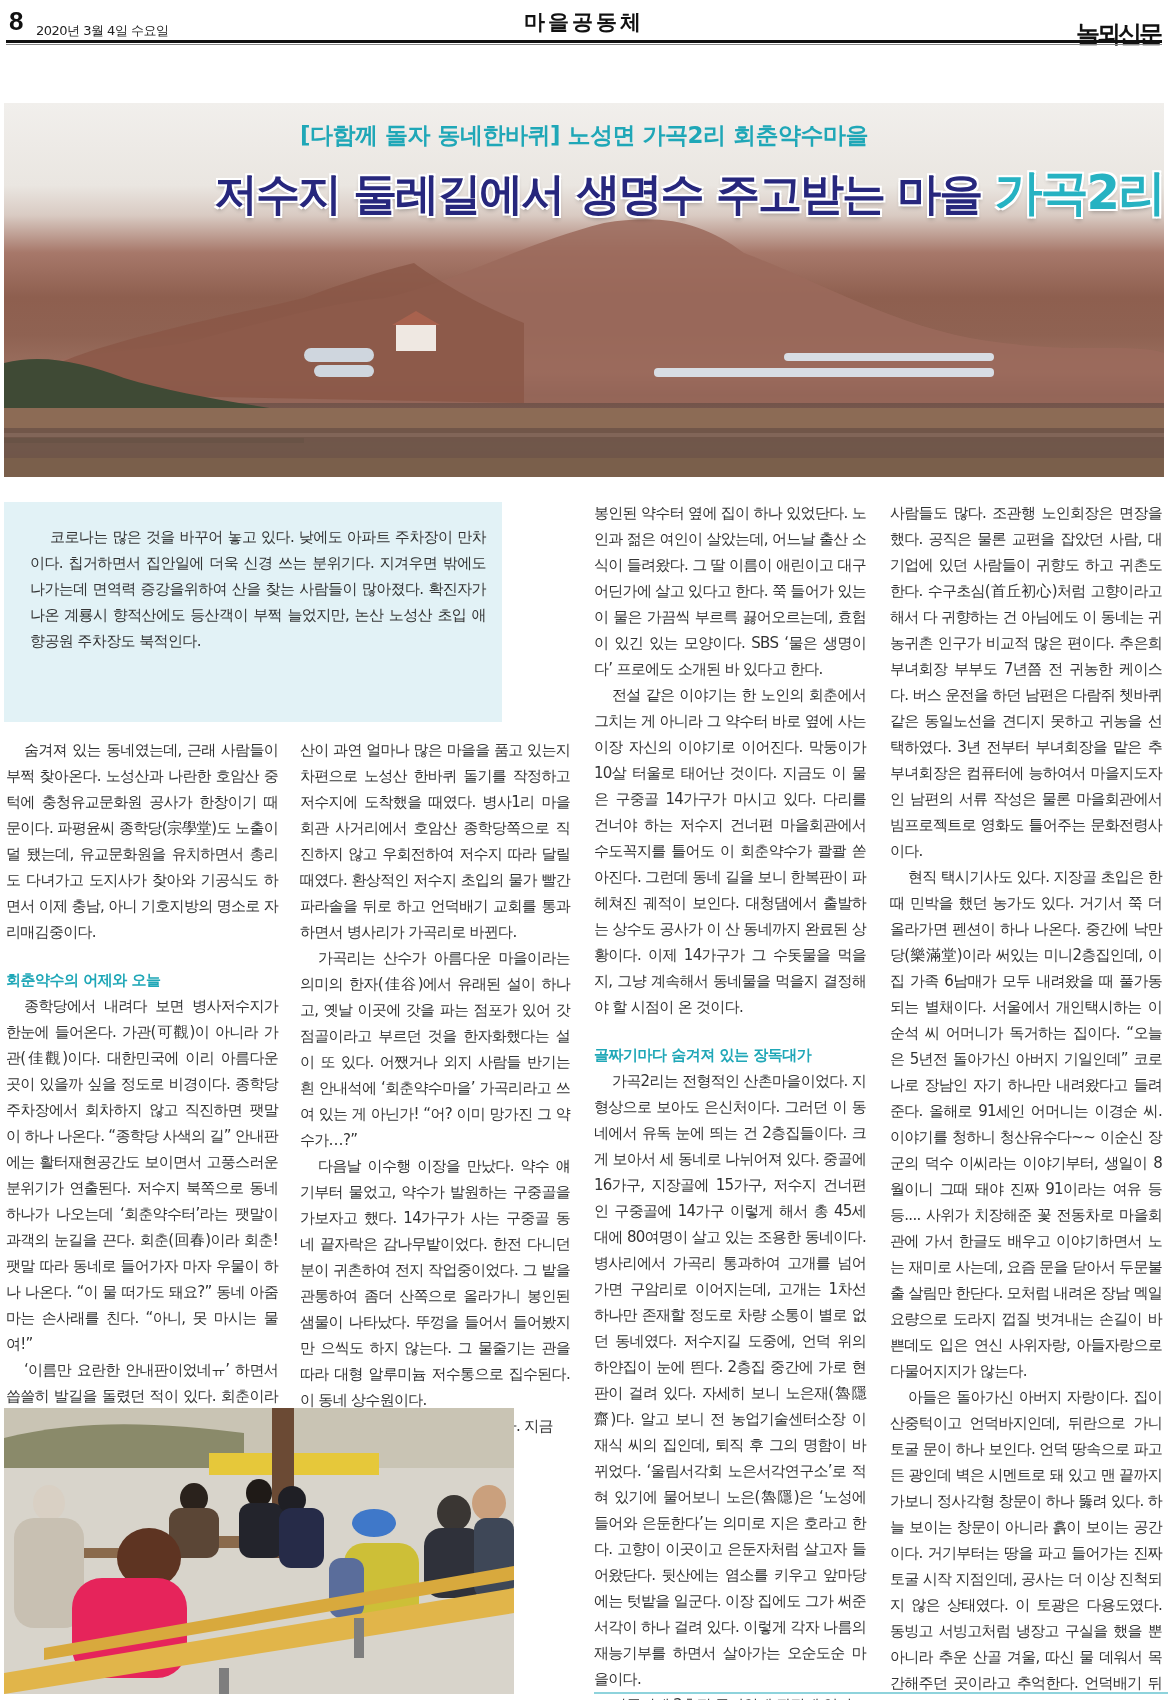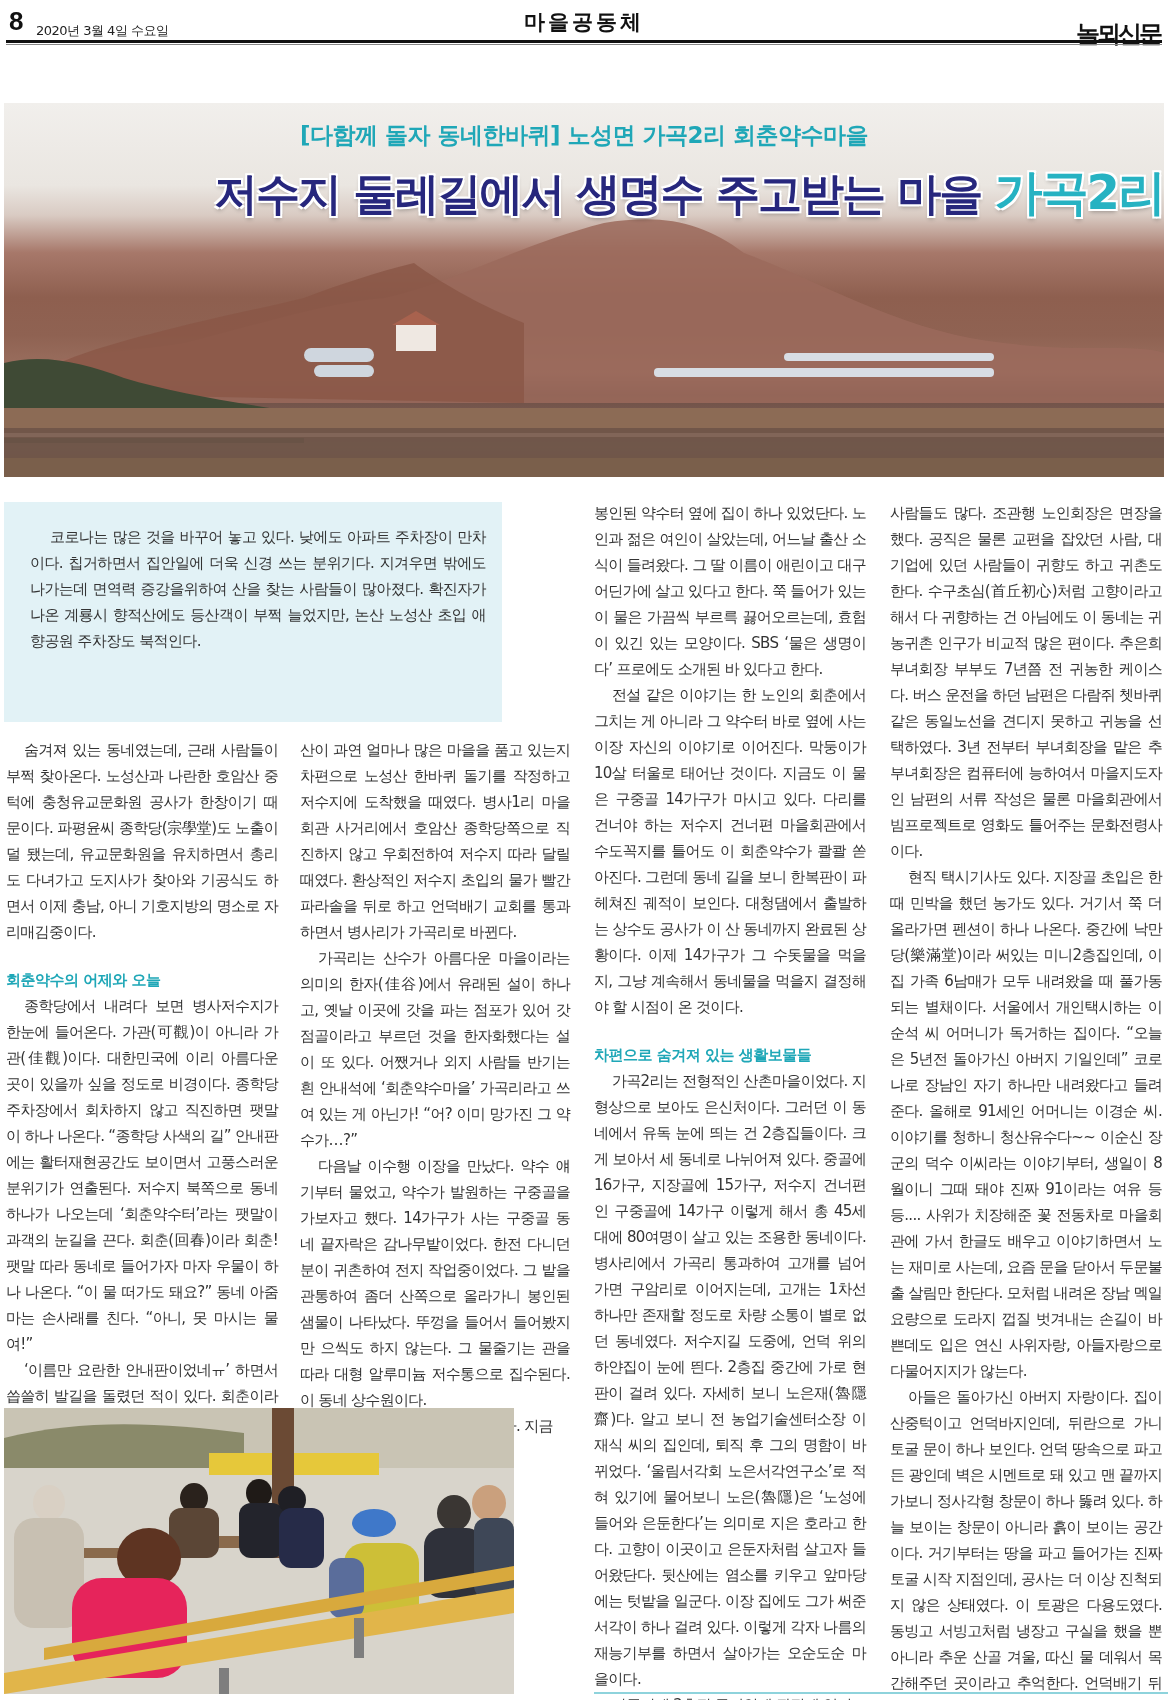--- a/index.html
+++ b/index.html
@@ -101,21 +101,21 @@
 <article class="col col2">
   <p class="cont">산이 과연 얼마나 많은 마을을 품고 있는지 차편으로 노성산 한바퀴 돌기를 작정하고 저수지에 도착했을 때였다. 병사1리 마을회관 사거리에서 호암산 종학당쪽으로 직진하지 않고 우회전하여 저수지 따라 달릴 때였다. 환상적인 저수지 초입의 물가 빨간 파라솔을 뒤로 하고 언덕배기 교회를 통과하면서 병사리가 가곡리로 바뀐다.</p>
   <p>가곡리는 산수가 아름다운 마을이라는 의미의 한자(佳谷)에서 유래된 설이 하나고, 옛날 이곳에 갓을 파는 점포가 있어 갓점골이라고 부르던 것을 한자화했다는 설이 또 있다. 어쨌거나 외지 사람들 반기는 흰 안내석에 ‘회춘약수마을’ 가곡리라고 쓰여 있는 게 아닌가! “어? 이미 망가진 그 약수가…?”</p>
   <p>다음날 이수행 이장을 만났다. 약수 얘기부터 물었고, 약수가 발원하는 구중골을 가보자고 했다. 14가구가 사는 구중골 동네 끝자락은 감나무밭이었다. 한전 다니던 분이 귀촌하여 전지 작업중이었다. 그 밭을 관통하여 좀더 산쪽으로 올라가니 봉인된 샘물이 나타났다. 뚜껑을 들어서 들어봤지만 으씩도 하지 않는다. 그 물줄기는 관을 따라 대형 알루미늄 저수통으로 집수된다. 이 동네 상수원이다.</p>
   <p>이수행 이장 집도 지척지간이다. 지금</p>
 </article>
 
 <article class="col col3">
   <p class="cont">봉인된 약수터 옆에 집이 하나 있었단다. 노인과 젊은 여인이 살았는데, 어느날 출산 소식이 들려왔다. 그 딸 이름이 애린이고 대구 어딘가에 살고 있다고 한다. 쭉 들어가 있는 이 물은 가끔씩 부르륵 끓어오르는데, 효험이 있긴 있는 모양이다. SBS ‘물은 생명이다’ 프로에도 소개된 바 있다고 한다.</p>
   <p>전설 같은 이야기는 한 노인의 회춘에서 그치는 게 아니라 그 약수터 바로 옆에 사는 이장 자신의 이야기로 이어진다. 막둥이가 10살 터울로 태어난 것이다. 지금도 이 물은 구중골 14가구가 마시고 있다. 다리를 건너야 하는 저수지 건너편 마을회관에서 수도꼭지를 틀어도 이 회춘약수가 콸콸 쏟아진다. 그런데 동네 길을 보니 한복판이 파헤쳐진 궤적이 보인다. 대청댐에서 출발하는 상수도 공사가 이 산 동네까지 완료된 상황이다. 이제 14가구가 그 수돗물을 먹을지, 그냥 계속해서 동네물을 먹을지 결정해야 할 시점이 온 것이다.</p>
-  <h3>차편으로 숨겨져 있는 생활보물들</h3>
+  <h3>골짜기마다 숨겨져 있는 장독대가</h3>
   <p>가곡2리는 전형적인 산촌마을이었다. 지형상으로 보아도 은신처이다. 그러던 이 동네에서 유독 눈에 띄는 건 2층집들이다. 크게 보아서 세 동네로 나뉘어져 있다. 중골에 16가구, 지장골에 15가구, 저수지 건너편인 구중골에 14가구 이렇게 해서 총 45세대에 80여명이 살고 있는 조용한 동네이다. 병사리에서 가곡리 통과하여 고개를 넘어가면 구암리로 이어지는데, 고개는 1차선 하나만 존재할 정도로 차량 소통이 별로 없던 동네였다. 저수지길 도중에, 언덕 위의 하얀집이 눈에 띈다. 2층집 중간에 가로 현판이 걸려 있다. 자세히 보니 노은재(魯隱齋)다. 알고 보니 전 농업기술센터소장 이재식 씨의 집인데, 퇴직 후 그의 명함이 바뀌었다. ‘울림서각회 노은서각연구소’로 적혀 있기에 물어보니 노은(魯隱)은 ‘노성에 들어와 은둔한다’는 의미로 지은 호라고 한다. 고향이 이곳이고 은둔자처럼 살고자 들어왔단다. 뒷산에는 염소를 키우고 앞마당에는 텃밭을 일군다. 이장 집에도 그가 써준 서각이 하나 걸려 있다. 이렇게 각자 나름의 재능기부를 하면서 살아가는 오순도순 마을이다.</p>
   <p>가곡리에 2층집 못지않게 관직에 있던</p>
 </article>
 
 <article class="col col4">
   <p class="cont">사람들도 많다. 조관행 노인회장은 면장을 했다. 공직은 물론 교편을 잡았던 사람, 대기업에 있던 사람들이 귀향도 하고 귀촌도 한다. 수구초심(首丘初心)처럼 고향이라고 해서 다 귀향하는 건 아님에도 이 동네는 귀농귀촌 인구가 비교적 많은 편이다. 추은희 부녀회장 부부도 7년쯤 전 귀농한 케이스다. 버스 운전을 하던 남편은 다람쥐 쳇바퀴같은 동일노선을 견디지 못하고 귀농을 선택하였다. 3년 전부터 부녀회장을 맡은 추 부녀회장은 컴퓨터에 능하여서 마을지도자인 남편의 서류 작성은 물론 마을회관에서 빔프로젝트로 영화도 틀어주는 문화전령사이다.</p>
   <p>현직 택시기사도 있다. 지장골 초입은 한때 민박을 했던 농가도 있다. 거기서 쭉 더 올라가면 펜션이 하나 나온다. 중간에 낙만당(樂滿堂)이라 써있는 미니2층집인데, 이 집 가족 6남매가 모두 내려왔을 때 풀가동되는 별채이다. 서울에서 개인택시하는 이순석 씨 어머니가 독거하는 집이다. “오늘은 5년전 돌아가신 아버지 기일인데” 코로나로 장남인 자기 하나만 내려왔다고 들려준다. 올해로 91세인 어머니는 이경순 씨. 이야기를 청하니 청산유수다~~ 이순신 장군의 덕수 이씨라는 이야기부터, 생일이 8월이니 그때 돼야 진짜 91이라는 여유 등등.... 사위가 치장해준 꽃 전동차로 마을회관에 가서 한글도 배우고 이야기하면서 노는 재미로 사는데, 요즘 문을 닫아서 두문불출 살림만 한단다. 모처럼 내려온 장남 멕일 요량으로 도라지 껍질 벗겨내는 손길이 바쁜데도 입은 연신 사위자랑, 아들자랑으로 다물어지지가 않는다.</p>
   <p>아들은 돌아가신 아버지 자랑이다. 집이 산중턱이고 언덕바지인데, 뒤란으로 가니 토굴 문이 하나 보인다. 언덕 땅속으로 파고든 광인데 벽은 시멘트로 돼 있고 맨 끝까지 가보니 정사각형 창문이 하나 뚫려 있다. 하늘 보이는 창문이 아니라 흙이 보이는 공간이다. 거기부터는 땅을 파고 들어가는 진짜 토굴 시작 지점인데, 공사는 더 이상 진척되지 않은 상태였다. 이 토광은 다용도였다. 동빙고 서빙고처럼 냉장고 구실을 했을 뿐 아니라 추운 산골 겨울, 따신 물 데워서 목간해주던 곳이라고 추억한다. 언덕배기 뒤란에는 장독대가 가지런한데, 그 초입이 또 토광이다.</p>
 </article>
 

